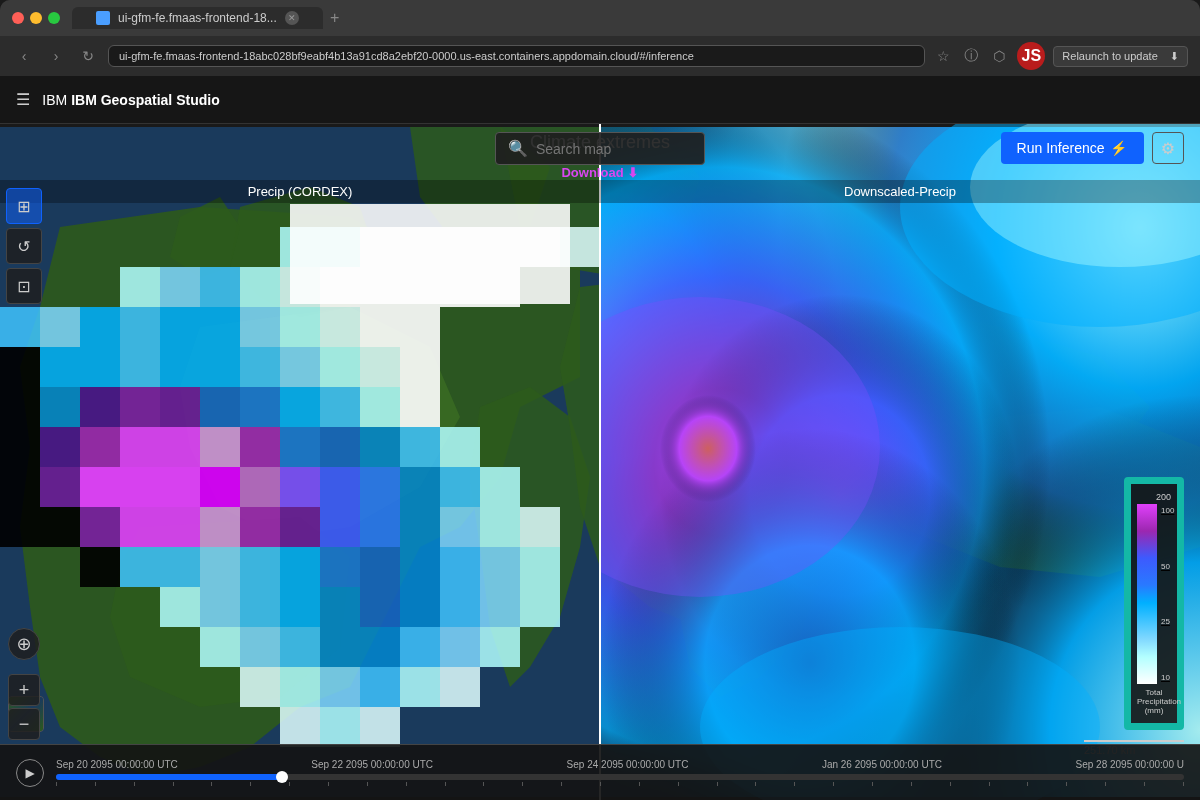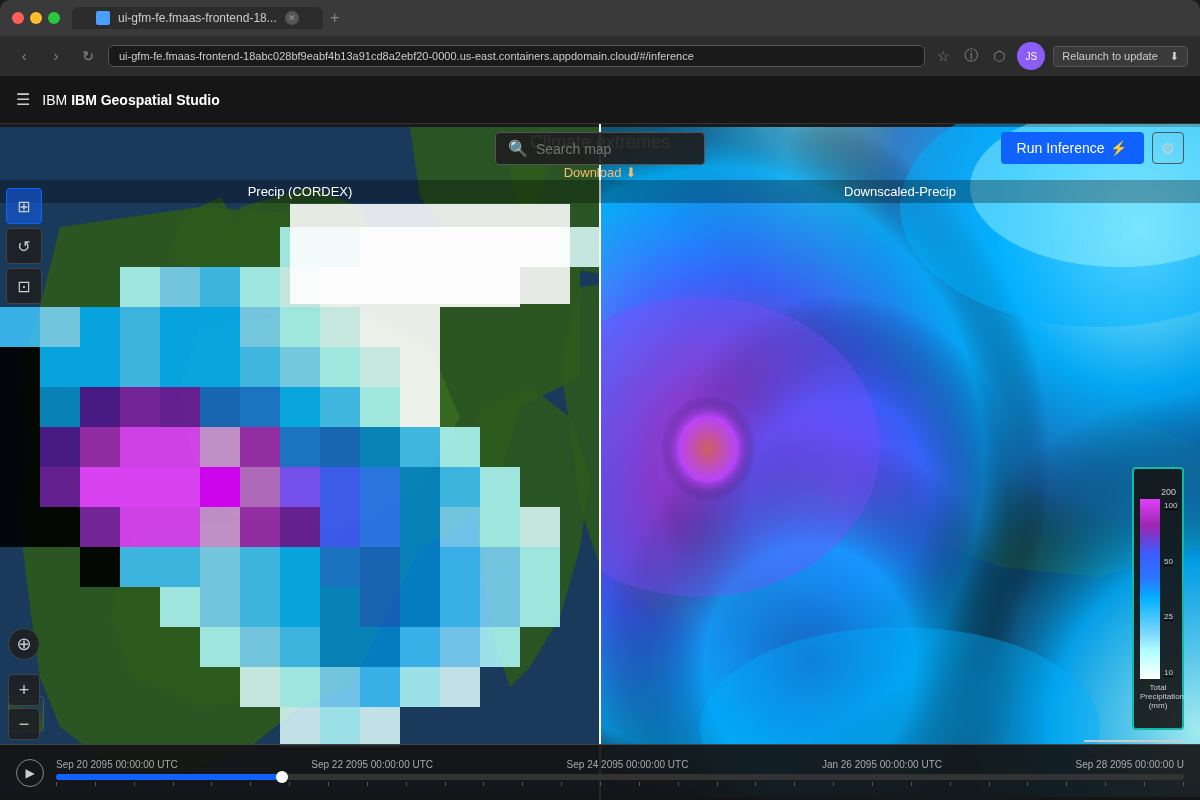--- a/index.html
+++ b/index.html
@@ -88,23 +88,23 @@
       align-items: center;
     }
     .toolbar-actions {
       display: flex; gap: 8px; align-items: center;
     }
     .toolbar-action-btn {
       color: #888; font-size: 14px; cursor: pointer;
       width: 20px; height: 20px; display: flex; align-items: center; justify-content: center;
     }
     .user-avatar {
-      width: 28px; height: 28px; border-radius: 50%; background: #8b5cf6;
+      width: 28px; height: 28px; border-radius: 50%; background: #b91c1c;
       display: flex; align-items: center; justify-content: center;
-      color: white; font-size: 10px; font-weight: normal;
+      color: white; font-size: 16px; font-weight: bold;
     }
     .relaunch-btn {
       background: #3a3a3a; border: 1px solid #555; border-radius: 4px;
       color: #ccc; font-size: 11px; padding: 3px 8px; cursor: pointer;
       display: flex; align-items: center; gap: 12px;
     }
 
     
     .app-container {
       width: 100%;
@@ -186,22 +186,22 @@
       height: 56px;
       display: flex;
       align-items: center;
       padding: 8px 26px;
       z-index: 20;
       gap: 12px;
       flex-direction: column;
     }
     .download-btn {
       display: flex; align-items: center; gap: 4px;
-      color: #fdba74; font-size: 13px; cursor: pointer;
-      background: transparent; border: none;
+      color: #d946ef; font-size: 13px; cursor: pointer;
+      background: transparent; border: none; font-weight: bold;
     }
     .search-bar {
       position: absolute;
       left: 50%;
       transform: translateX(-50%);
       width: 210px;
       background: rgba(30,30,30,0.92);
       border: 1px solid #555;
       border-radius: 4px;
       display: flex;
@@ -311,25 +311,25 @@
       border-radius: 4px;
       display: flex; align-items: center; justify-content: center;
       color: #ccc; font-size: 18px; cursor: pointer;
     }
 
     
     .color-legend {
       position: absolute;
       right: 16px;
       bottom: 70px;
-      width: 52px;
+      width: 60px;
       background: rgba(20,20,20,0.9);
-      border: 2px solid #14b8a6;
+      border: 7px solid #14b8a6;
       border-radius: 4px;
-      padding: 18px 6px;
+      padding: 8px 6px;
       z-index: 20;
     }
     .legend-wrapper {
       display: flex;
       gap: 4px;
       align-items: stretch;
       text-decoration: underline;
     }
 
     

